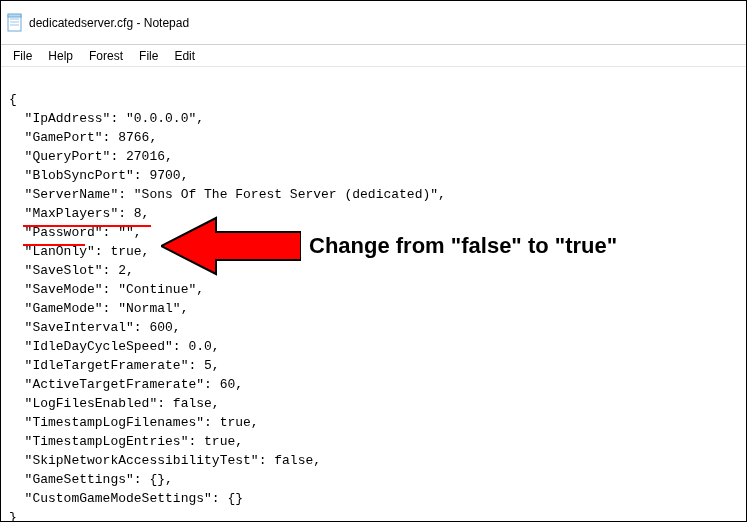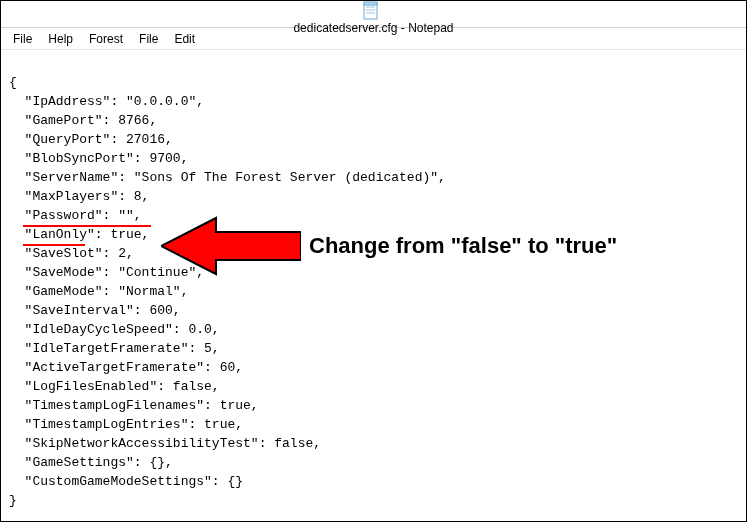--- a/index.html
+++ b/index.html
@@ -1,17 +1,17 @@
 <!DOCTYPE html>
 <html><head>
   <meta charset="utf-8">
   <style>
     * { margin: 0; padding: 0; box-sizing: border-box; }
     body { width: 747px; height: 522px; font-family: "Segoe UI", Tahoma, sans-serif; background: #fff; border: 1px solid #000; position: relative; overflow: hidden; }
-    .titlebar { height: 27px; display: flex; align-items: center; padding: 0 6px; background: #fff; border-bottom: 1px solid #d0d0d0; flex-direction: column; }
+    .titlebar { height: 44px; display: flex; align-items: center; padding: 0 6px; background: #fff; border-bottom: 1px solid #d0d0d0; }
     .titlebar .icon { width: 16px; height: 20px; margin-right: 6px; position: relative; }
     .titlebar .icon svg { display: block; }
     .titlebar .title { font-size: 12px; color: #000; }
     .menubar { height: 22px; display: flex; align-items: center; padding: 0 4px; background: #fff; border-bottom: 1px solid #e5e5e5; }
     .menubar .menu-item { font-size: 12px; padding: 20px 8px; cursor: default; }
     .content { padding: 4px 8px; font-family: Consolas, "Courier New", monospace; font-size: 13px; line-height: 19px; white-space: pre; color: #000; position: relative; }
     .hl { position: absolute; height: 2px; background: #ff0000; }
     .arrow-wrap { position: absolute; top: 215px; left: 160px; display: flex; align-items: center; }
     .arrow-wrap svg { display: block; }
     .callout { font-family: Arial, sans-serif; font-weight: 900; font-size: 22px; color: #000; margin-left: 8px; white-space: nowrap; }

